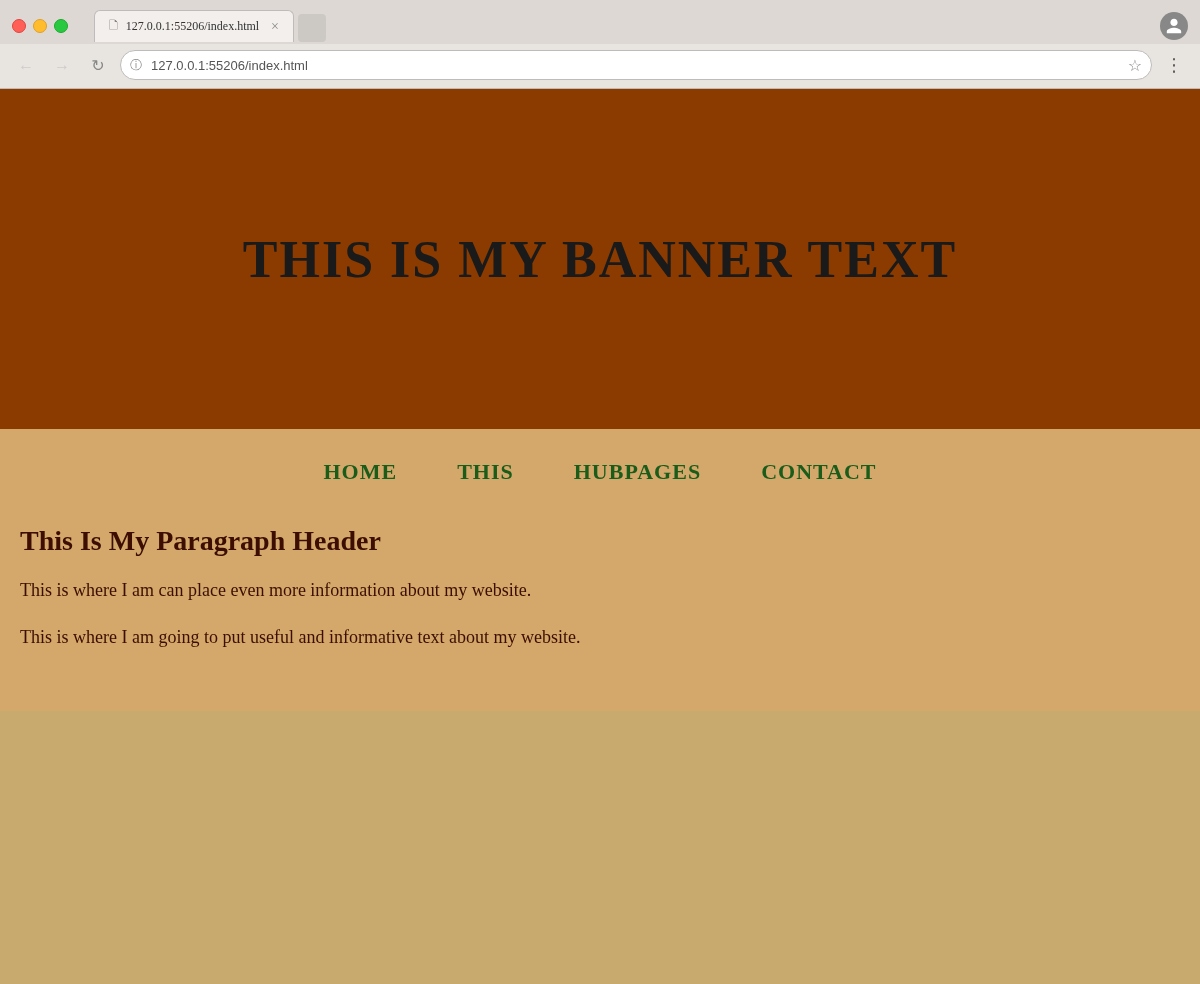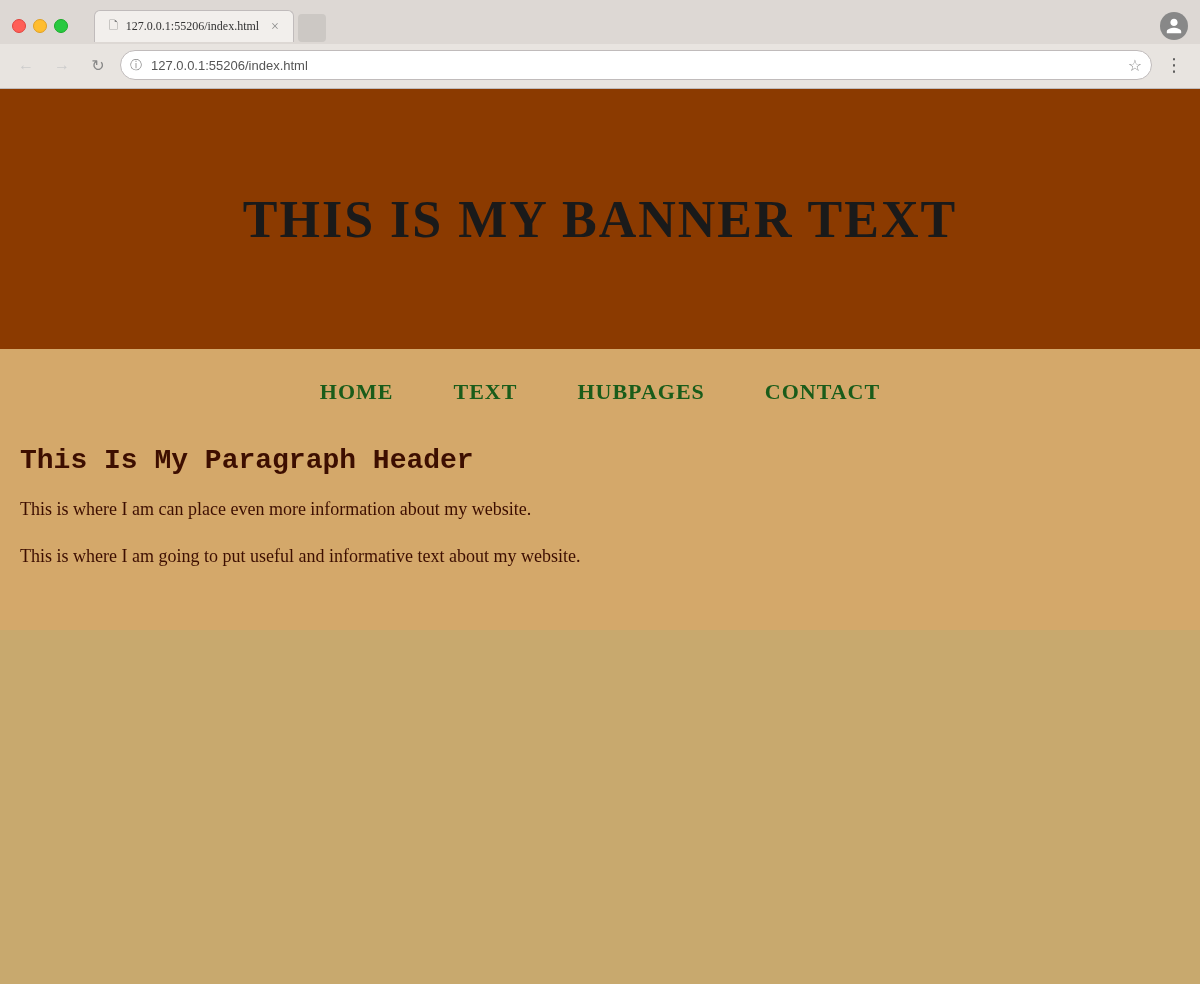--- a/index.html
+++ b/index.html
@@ -154,21 +154,21 @@
     }
 
     
     .website-content {
       width: 100%;
     }
 
     .banner {
       background: #8B3A00;
       width: 100%;
-      height: 260px;
+      height: 340px;
       display: flex;
       align-items: center;
       justify-content: center;
     }
     .banner-text {
       font-family: Georgia, 'Times New Roman', serif;
       font-size: 52px;
       font-weight: bold;
       color: #1a1a1a;
       letter-spacing: 2px;
@@ -189,21 +189,21 @@
       font-family: Georgia, serif;
       font-size: 22px;
       font-weight: bold;
       color: #1a5c1a;
       text-decoration: none;
       cursor: pointer;
       letter-spacing: 1px;
     }
 
     .paragraph-header {
-      font-family: Liberation Mono, monospace;
+      font-family: Liberation Serif, serif;
       font-size: 28px;
       font-weight: bold;
       color: #3d0e00;
       margin-bottom: 20px;
     }
 
     .paragraph-text {
       font-family: Georgia, serif;
       font-size: 18px;
       color: #3d0e00;
@@ -263,21 +263,21 @@
 <div class="website-content">
 
   <div class="banner">
     <h1 class="banner-text">THIS IS MY BANNER TEXT</h1>
   </div>
 
   <div class="content-area">
 
     <nav class="nav-links">
       <a class="nav-link">HOME</a>
-      <a class="nav-link">TEXT</a>
+      <a class="nav-link">THIS</a>
       <a class="nav-link">HUBPAGES</a>
       <a class="nav-link">CONTACT</a>
     </nav>
 
     <h2 class="paragraph-header">This Is My Paragraph Header</h2>
     <p class="paragraph-text">This is where I am can place even more information about my website.</p>
     <p class="paragraph-text">This is where I am going to put useful and informative text about my website.</p>
 
   </div>
 </div>

